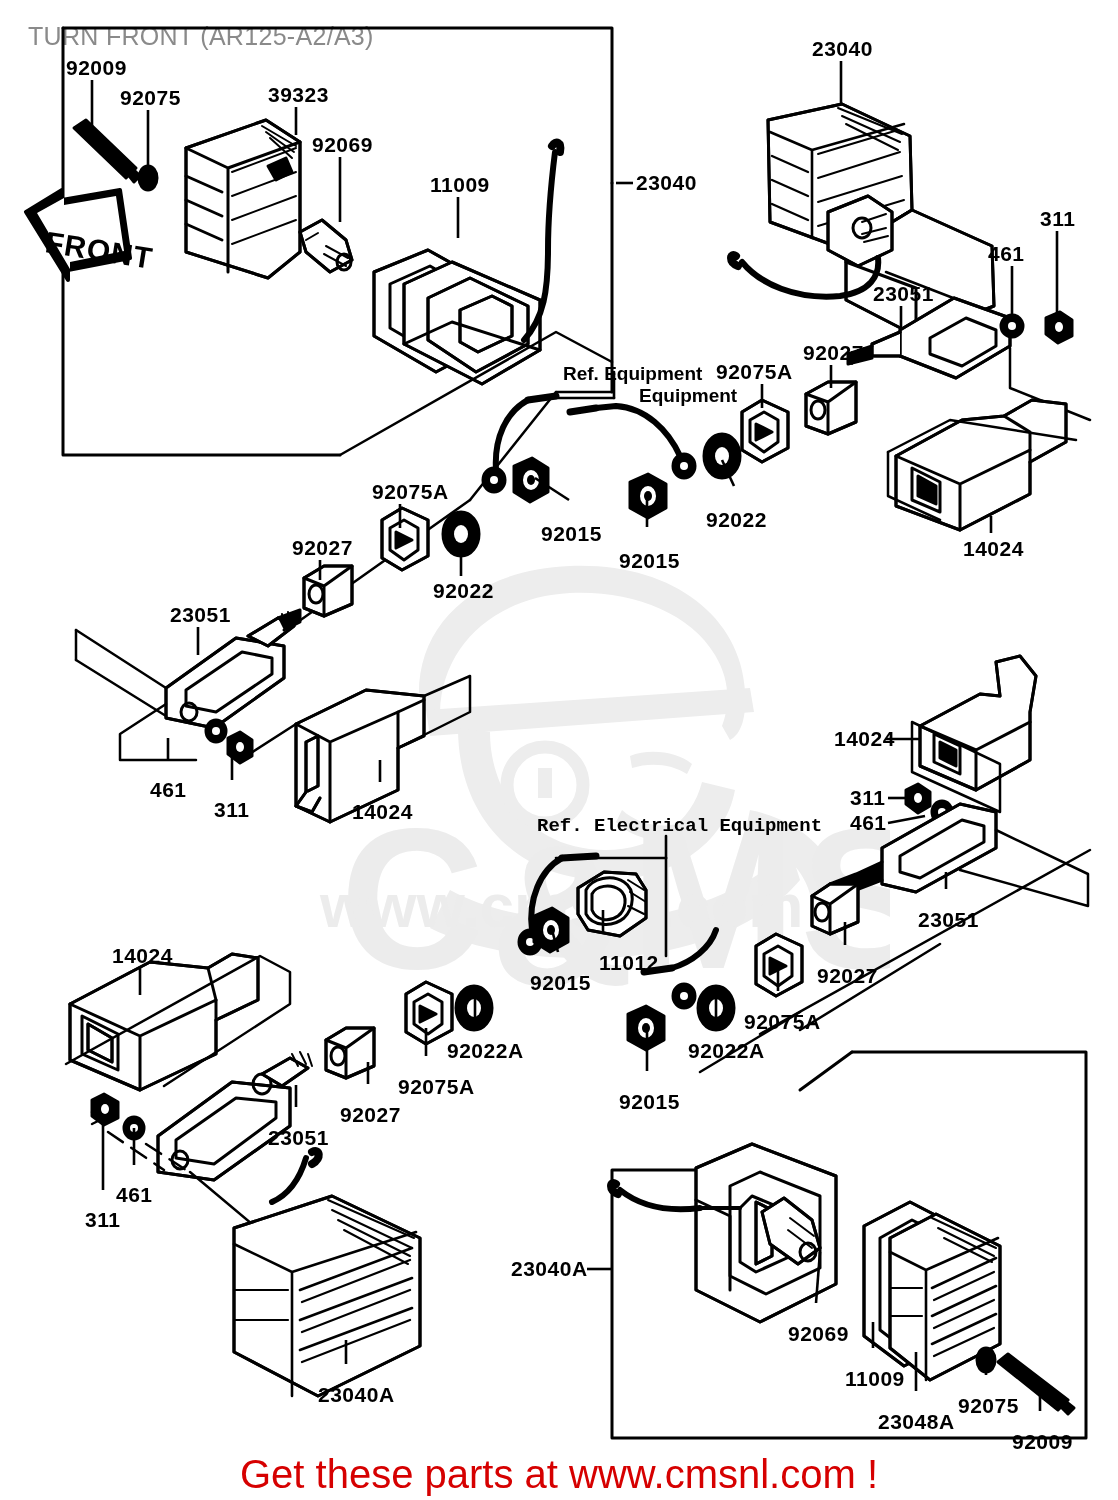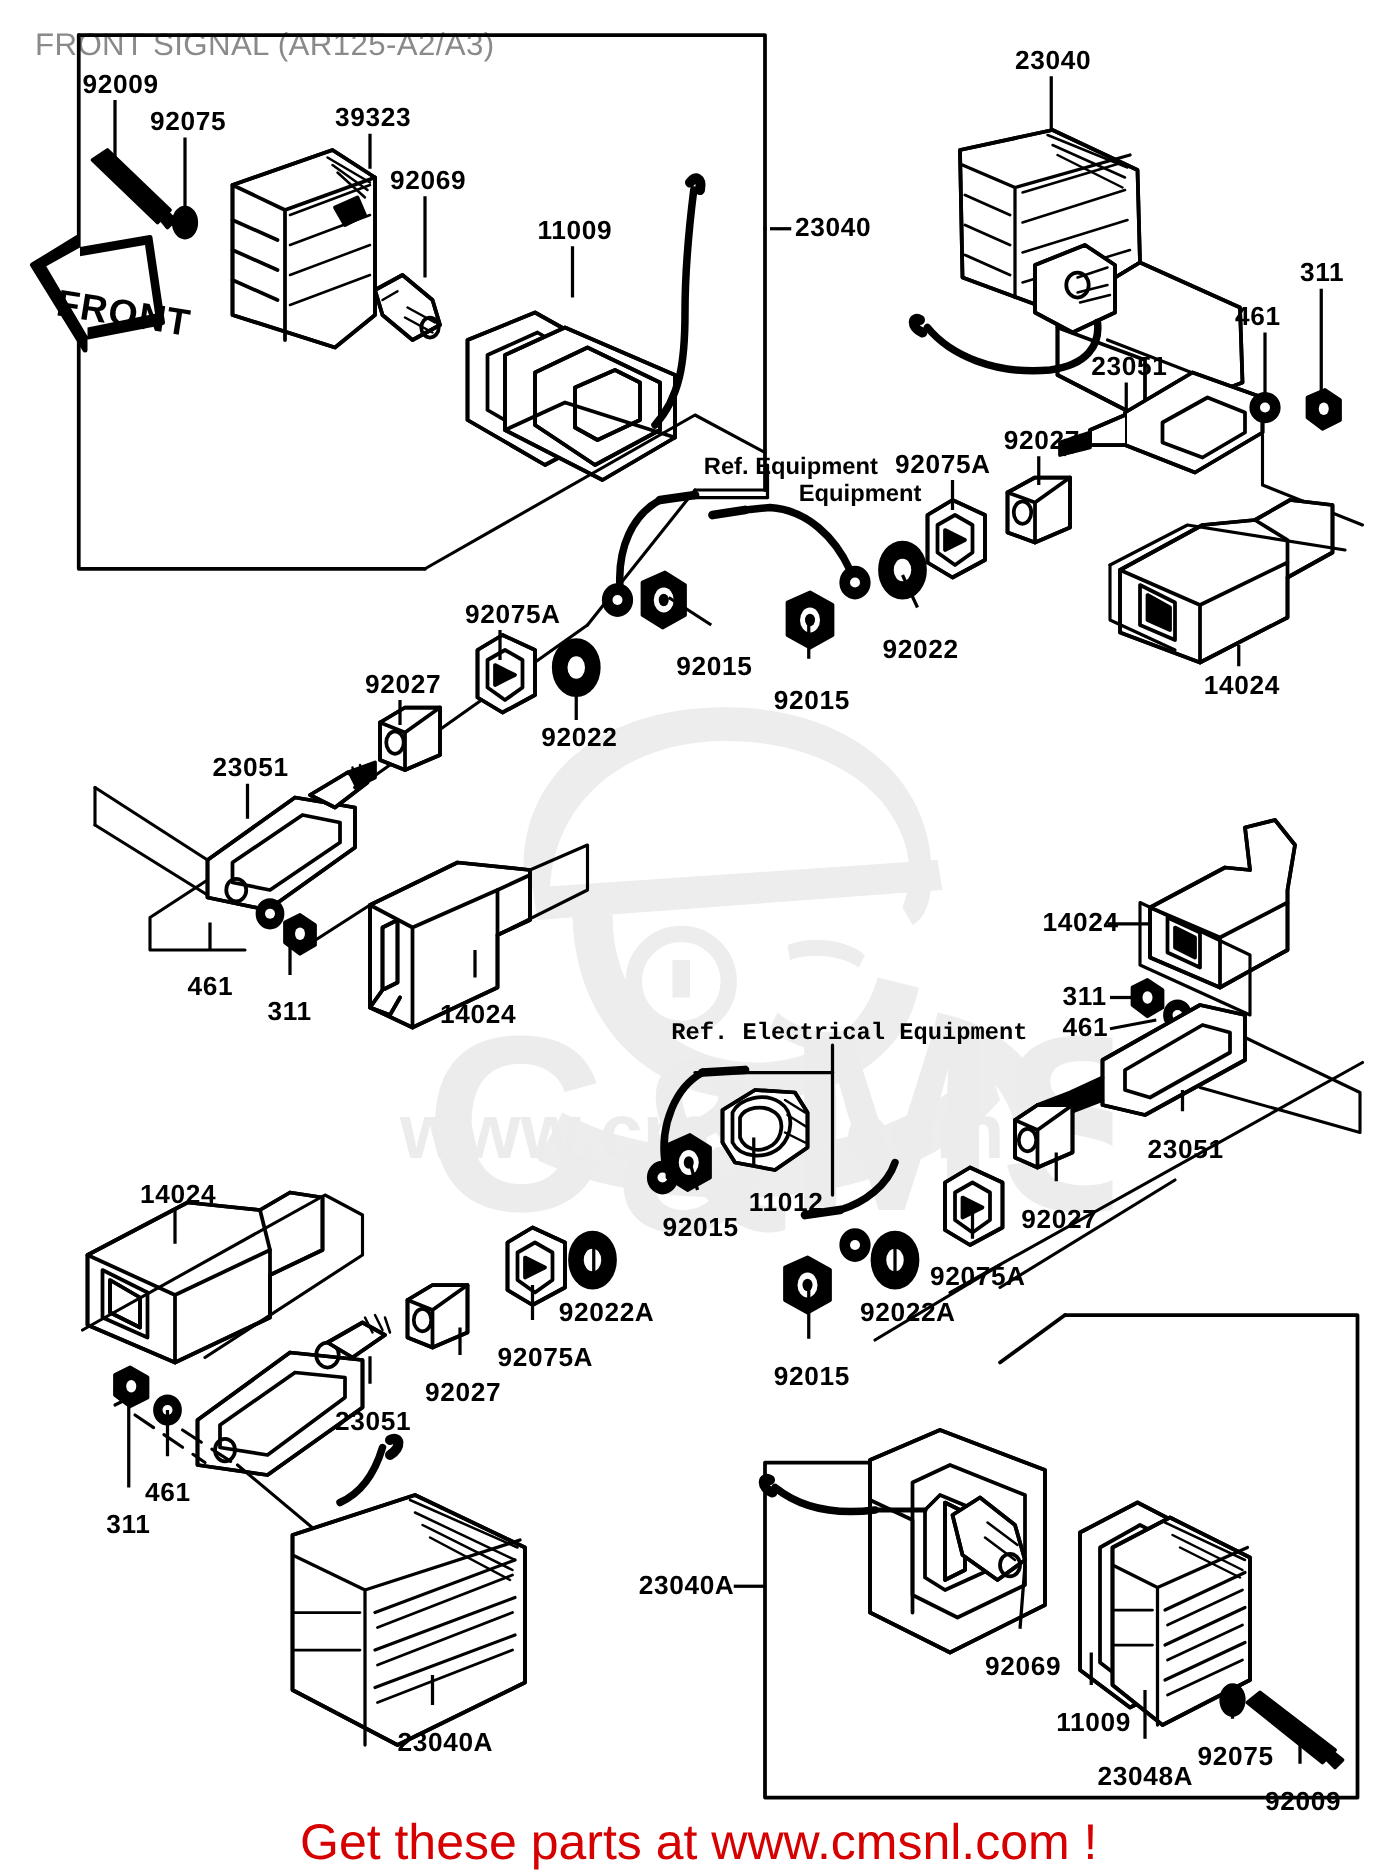--- a/index.html
+++ b/index.html
@@ -23,21 +23,21 @@
 
   #wm{position:absolute;left:330px;top:560px;width:560px;height:430px;
       pointer-events:none;opacity:1;}
   #wm2{position:absolute;left:320px;top:870px;width:700px;height:130px;
       pointer-events:none;}
   .wmtext{position:absolute;color:#ececec;font-weight:bold;white-space:nowrap;}
 </style>
 </head>
 <body>
 
-<div id="title">FRONT SIGNAL (AR125-A2/A3)</div>
+<div id="title">TURN FRONT (AR125-A2/A3)</div>
 
 <svg id="wm" viewBox="0 0 560 430" xmlns="http://www.w3.org/2000/svg">
   <g fill="#ededed">
 
     <path d="M90,150 C80,70 140,10 240,6 C340,2 410,55 415,130 C417,160 410,175 400,180
              L392,166 C400,145 400,120 385,95 C360,52 300,30 240,33 C165,37 112,85 110,152 Z"></path>
 
     <path d="M96,150 L420,128 L424,152 L100,176 Z"></path>
 
     <path d="M128,168 C128,260 190,320 275,320 C340,320 395,285 405,230

